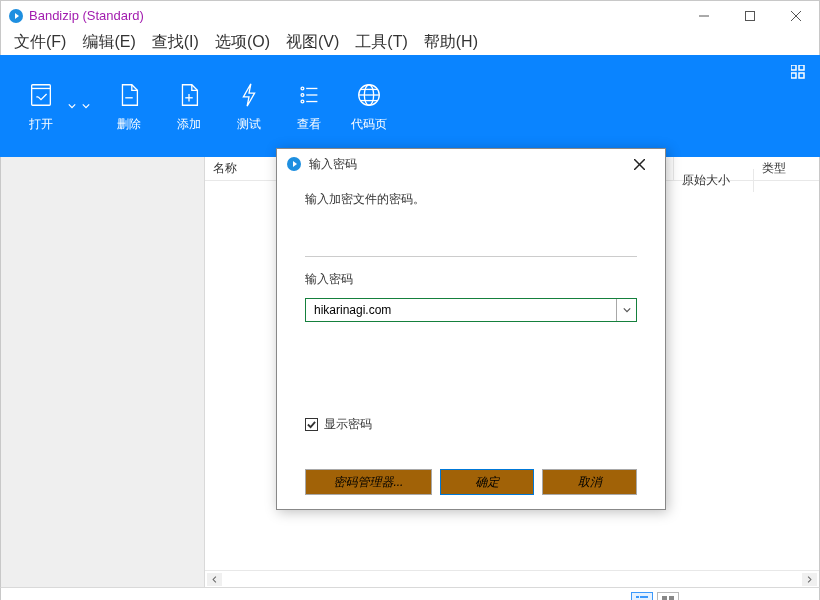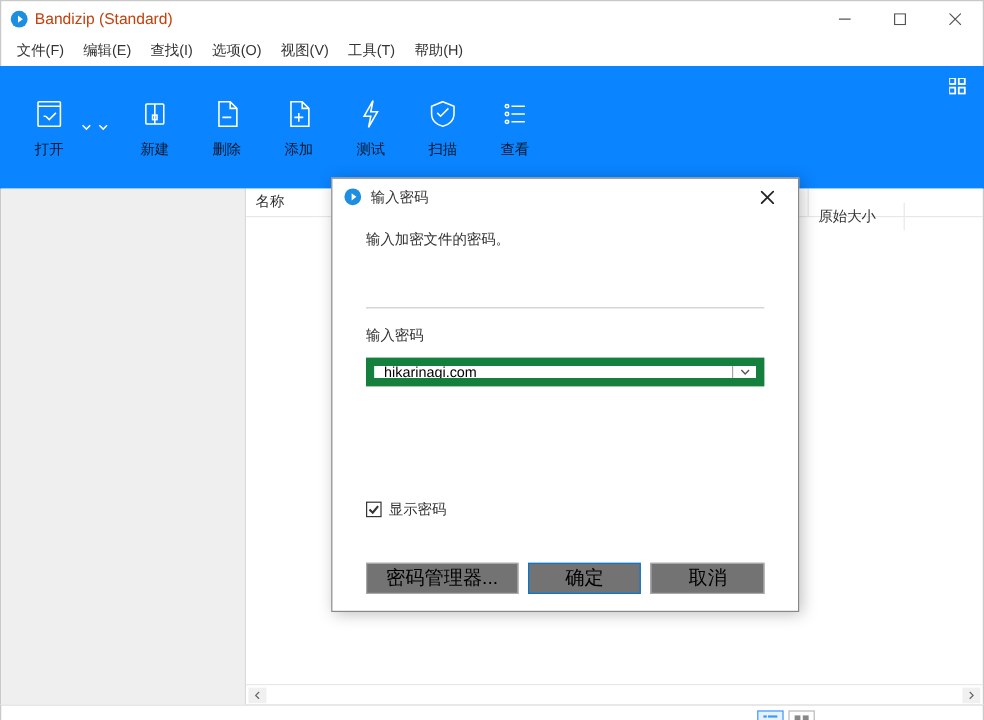--- a/index.html
+++ b/index.html
@@ -1,32 +1,32 @@
 <!DOCTYPE html>
 <html><head>
 <meta charset="utf-8">
 <style>
   * { box-sizing: border-box; font-family: "Microsoft YaHei", "Segoe UI", sans-serif; }
   html, body { margin: 0; padding: 0; }
   body { width: 820px; height: 600px; overflow: hidden; background: #fff; position: relative; }
 
   
-  .titlebar { height: 30px; border: 1px solid #c8c8c8; border-bottom: none; display: flex; align-items: center; padding-left: 8px; color: #c2410c; font-size: 13px; }
+  .titlebar { height: 30px; border: 1px solid #c8c8c8; border-bottom: none; display: flex; align-items: center; padding-left: 8px; color: #a21caf; font-size: 13px; }
   .titlebar .app-icon { width: 14px; height: 14px; border-radius: 50%; background: #1e8fe0; position: relative; margin-right: 6px; display: inline-flex; align-items: center; justify-content: center; }
   .titlebar .app-icon::after { content: ""; width: 0; height: 0; border-left: 4px solid #fff; border-top: 3px solid transparent; border-bottom: 3px solid transparent; margin-left: 1px; }
   .win-controls { margin-left: auto; display: flex; }
   .win-btn { width: 46px; height: 29px; display: flex; align-items: center; justify-content: center; color: #555; }
   .win-btn svg { width: 10px; height: 10px; stroke: #555; stroke-width: 1; fill: none; }
 
   
-  .menubar { height: 25px; border-left: 1px solid #c8c8c8; border-right: 1px solid #c8c8c8; display: flex; align-items: center; padding-left: 5px; font-size: 12px; color: #333; }
+  .menubar { height: 25px; border-left: 1px solid #c8c8c8; border-right: 1px solid #c8c8c8; display: flex; align-items: center; padding-left: 5px; font-size: 16px; color: #333; }
   .menubar span { padding: 3px 8px; }
 
   
-  .toolbar { height: 102px; background: #0a84ff; border-left: 1px solid #0a84ff; border-right: 1px solid #0a84ff; display: flex; align-items: center; padding: 0 10px; color: #0f172a; font-size: 12px; position: relative; }
+  .toolbar { height: 102px; background: #0a84ff; border-left: 1px solid #0a84ff; border-right: 1px solid #0a84ff; display: flex; align-items: center; padding: 0 10px; color: #ffffff; font-size: 12px; position: relative; }
   .tool { display: flex; flex-direction: column; align-items: center; justify-content: center; width: 60px; height: 100%; }
   .tool .ticon { width: 30px; height: 30px; display: flex; align-items: center; justify-content: center; margin-bottom: 6px; }
   .tool .ticon svg { width: 28px; height: 28px; stroke: #fff; stroke-width: 1.4; fill: none; }
   .caret { width: 18px; height: 100%; display: flex; align-items: center; justify-content: center; margin-left: -8px; margin-right: 4px; }
   .caret svg { width: 8px; height: 8px; stroke: #fff; stroke-width: 1.5; fill: none; }
   .toolbar-extra { position: absolute; right: 14px; top: 10px; }
   .toolbar-extra svg { width: 14px; height: 14px; stroke: #fff; stroke-width: 1.5; fill: none; }
 
   
   .content { display: flex; height: 430px; border-left: 1px solid #c8c8c8; border-right: 1px solid #c8c8c8; }
@@ -54,29 +54,29 @@
   .modal { position: absolute; left: 276px; top: 148px; width: 390px; height: 362px; background: #fff; border: 1px solid #888; box-shadow: 2px 2px 12px rgba(0,0,0,0.25); display: flex; flex-direction: column; }
   .modal-title { height: 30px; display: flex; align-items: center; padding: 0 6px 0 10px; font-size: 12px; color: #333; }
   .modal-title .app-icon { width: 14px; height: 14px; border-radius: 50%; background: #1e8fe0; position: relative; margin-right: 8px; display: inline-flex; align-items: center; justify-content: center; }
   .modal-title .app-icon::after { content: ""; width: 0; height: 0; border-left: 4px solid #fff; border-top: 3px solid transparent; border-bottom: 3px solid transparent; margin-left: 1px; }
   .modal-close { margin-left: auto; width: 40px; height: 28px; display: flex; align-items: center; justify-content: center; }
   .modal-close svg { width: 11px; height: 11px; stroke: #222; stroke-width: 1.5; }
   .modal-body { flex: 1; padding: 12px 28px 14px; font-size: 12px; color: #333; display: flex; flex-direction: column; }
   .modal-body .instruction { margin-bottom: 48px; }
   .modal-body hr { border: none; border-top: 1px solid #ccc; margin: 0 0 14px; }
   .modal-body .field-label { margin-bottom: 10px; }
-  .combo { display: flex; border: 7px solid #15803d; height: 24px; }
+  .combo { display: flex; border: 1px solid #15803d; height: 24px; }
   .combo input { flex: 1; border: none; outline: none; padding: 0 8px; font-size: 12px; font-family: inherit; }
   .combo .cbtn { width: 20px; border-left: 1px solid #a8a8a8; display: flex; align-items: center; justify-content: center; }
   .combo .cbtn svg { width: 8px; height: 8px; stroke: #555; stroke-width: 1.5; fill: none; }
   .chk { margin-top: auto; display: flex; align-items: center; gap: 6px; margin-bottom: 36px; }
   .chk .box { width: 13px; height: 13px; border: 1px solid #333; display: flex; align-items: center; justify-content: center; }
   .chk .box svg { width: 9px; height: 9px; stroke: #333; stroke-width: 2; fill: none; }
   .modal-buttons { display: flex; gap: 8px; }
-  .modal-buttons button { height: 26px; font-size: 16px; background: #737373; border: 1px solid #a8a8a8; cursor: pointer; font-family: inherit; }
+  .modal-buttons button { height: 26px; font-size: 12px; background: #a16207; border: 1px solid #a8a8a8; cursor: pointer; font-family: inherit; font-style: italic; }
   .btn-mgr { flex: 1.4; }
   .btn-ok { flex: 1; border: 1px solid #0078d7 !important; }
   .btn-cancel { flex: 1; }
 </style>
 </head>
 <body>
 
 <div class="titlebar">
   <span class="app-icon"></span>
   <span>Bandizip (Standard)</span>
@@ -127,30 +127,20 @@
         <polyline points="1,3 5,7 9,3"></polyline>
       </svg>
     </div>
 
   <div class="caret">
       <svg viewBox="0 0 10 10">
         <polyline points="1,3 5,7 9,3"></polyline>
       </svg>
     </div>
 
-  <div class="tool">
-    <div class="ticon">
-        <svg viewBox="0 0 30 30">
-          <rect x="7" y="6" width="16" height="18" rx="1"></rect>
-          <line x1="15" y1="6" x2="15" y2="24"></line>
-          <rect x="13" y="16" width="4" height="4"></rect>
-        </svg>
-      </div>
-    <span>新建</span>
-  </div>
 
   <div class="tool">
     <div class="ticon">
         <svg viewBox="0 0 30 30">
           <path d="M8 4 h10 l6 6 v16 h-16 z"></path>
           <path d="M18 4 v6 h6"></path>
           <line x1="11" y1="18" x2="19" y2="18"></line>
         </svg>
       </div>
     <span>删除</span>
@@ -170,60 +160,64 @@
 
   <div class="tool">
     <div class="ticon">
         <svg viewBox="0 0 30 30">
           <path d="M17 3 l-8 14 h6 l-2 10 l8 -14 h-6 z"></path>
         </svg>
       </div>
     <span>测试</span>
   </div>
 
-  <div class="tool">
-    <div class="ticon">
-        <svg viewBox="0 0 30 30">
-          <path d="M15 4 l10 4 v7 c0 6 -5 10 -10 11 c-5 -1 -10 -5 -10 -11 v-7 z"></path>
-          <path d="M10 14 l3 3 l7 -7"></path>
-        </svg>
-      </div>
-    <span>扫描</span>
-  </div>
 
   <div class="tool">
     <div class="ticon">
         <svg viewBox="0 0 30 30">
           <circle cx="8" cy="8" r="1.5"></circle>
           <line x1="12" y1="8" x2="24" y2="8"></line>
           <circle cx="8" cy="15" r="1.5"></circle>
           <line x1="12" y1="15" x2="24" y2="15"></line>
           <circle cx="8" cy="22" r="1.5"></circle>
           <line x1="12" y1="22" x2="24" y2="22"></line>
         </svg>
       </div>
     <span>查看</span>
   </div>
 
+  <div class="tool">
+    <div class="ticon">
+        <svg viewBox="0 0 30 30">
+          <circle cx="15" cy="15" r="11"></circle>
+          <ellipse cx="15" cy="15" rx="5" ry="11"></ellipse>
+          <line x1="4" y1="15" x2="26" y2="15"></line>
+          <line x1="6" y1="9" x2="24" y2="9"></line>
+          <line x1="6" y1="21" x2="24" y2="21"></line>
+        </svg>
+      </div>
+    <span>代码页</span>
+  </div>
 
   <div class="toolbar-extra"><svg viewBox="0 0 14 14">
         <rect x="0" y="0" width="5" height="5"></rect>
         <rect x="8" y="0" width="5" height="5"></rect>
         <rect x="0" y="8" width="5" height="5"></rect>
         <rect x="8" y="8" width="5" height="5"></rect>
       </svg></div>
 </div>
 
 <div class="content">
   <div class="sidebar"></div>
   <div class="filelist">
     <div class="columns">
       <div class="col">名称</div>
       <div class="col">压缩后大小</div>
       <div class="col">原始大小</div>
+      <div class="col">类型</div>
     </div>
     <div class="filearea"></div>
     <div class="hscroll">
       <div class="arrow">
           <svg viewBox="0 0 10 10">
             <polyline points="7,1 3,5 7,9"></polyline>
           </svg>
         </div>
       <div class="track"></div>
       <div class="arrow">

